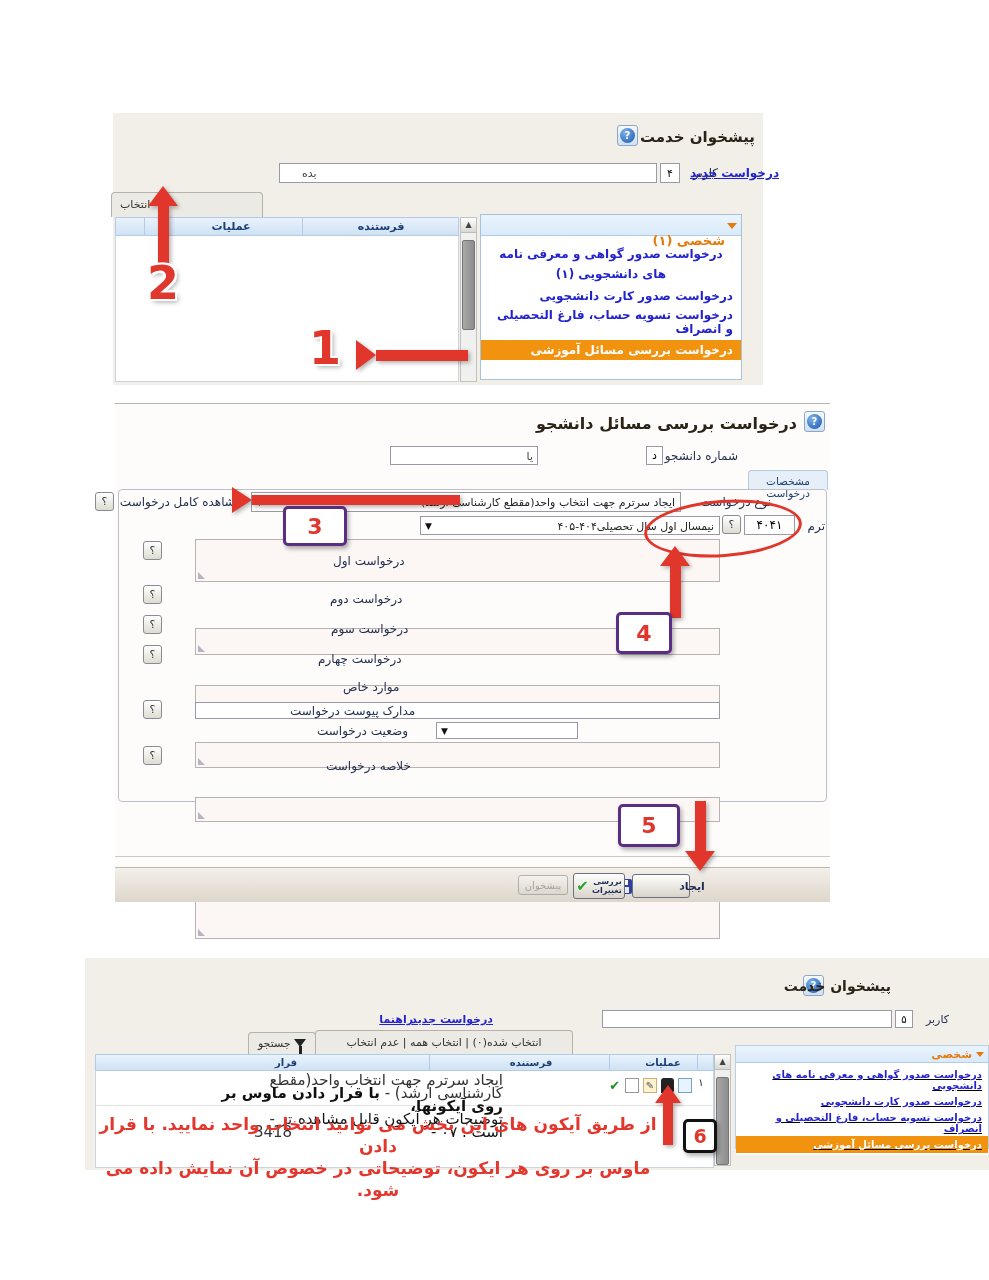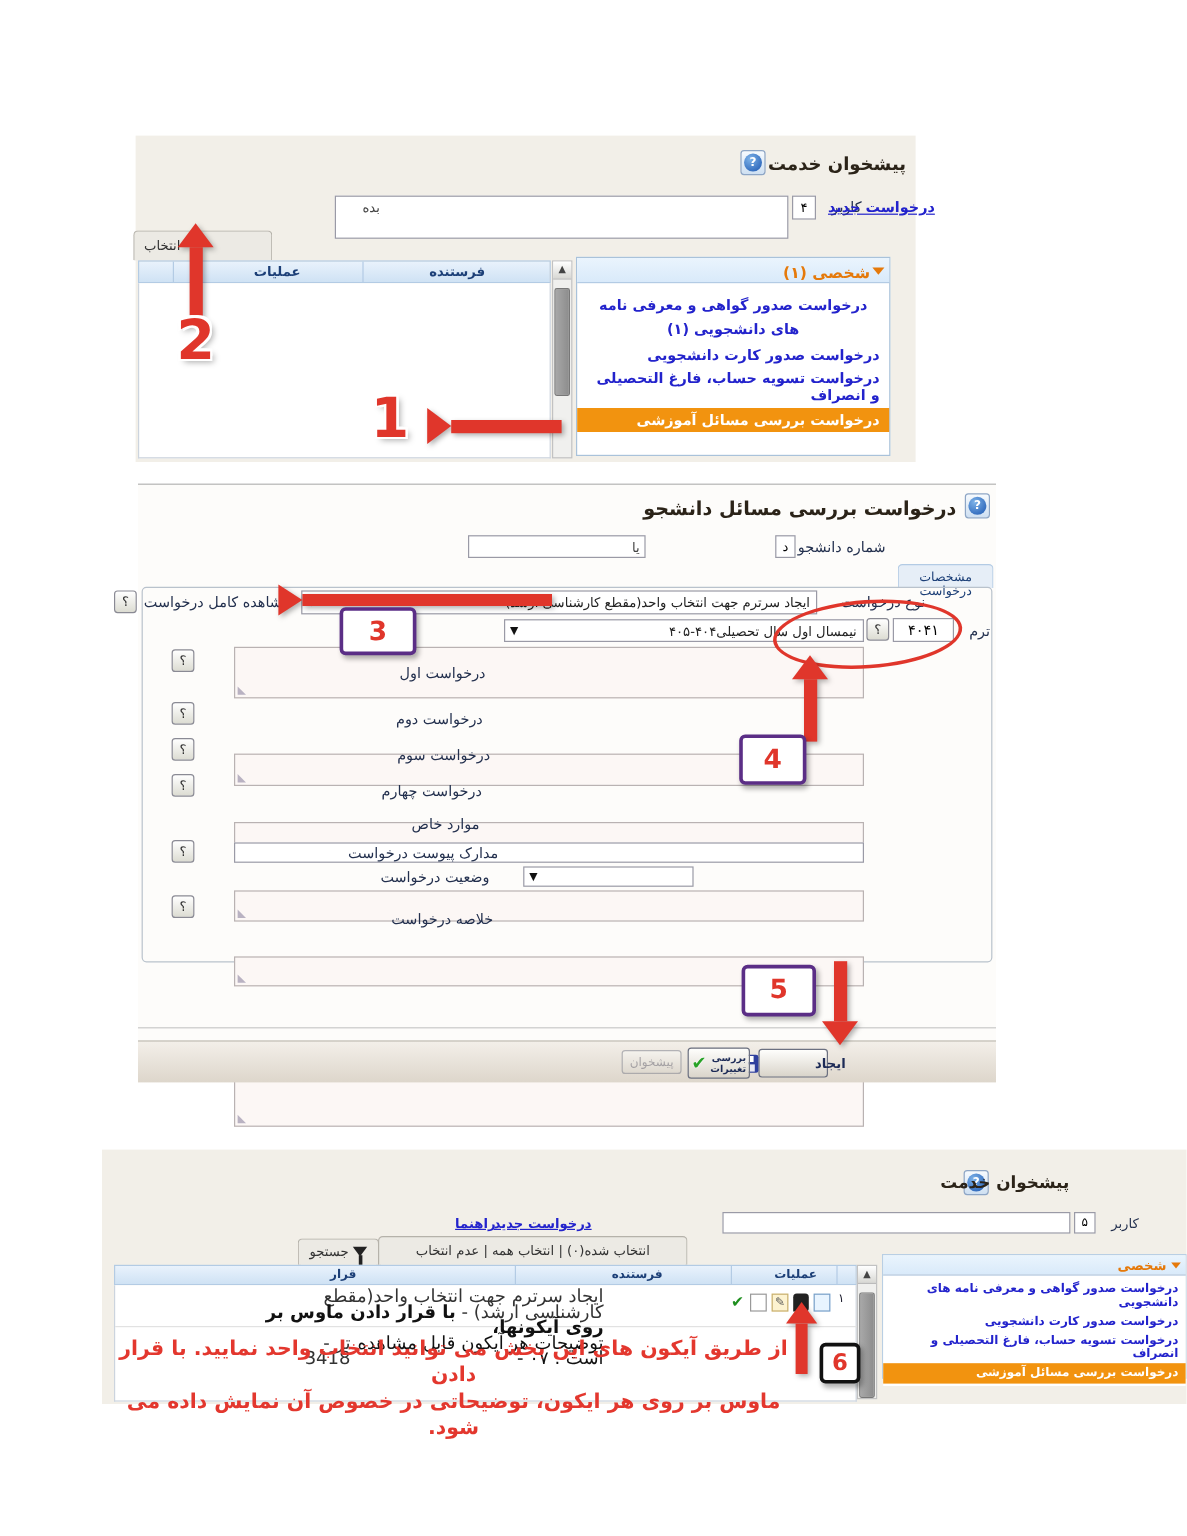--- a/index.html
+++ b/index.html
@@ -58,43 +58,43 @@
 
   <div class="abs beige" style="left:113px;top:113px;width:650px;height:272px;">
 
     <div class="abs ttl" style="right:8px;top:15px;">پیشخوان خدمت</div>
     <div class="abs helpbtn" style="right:125px;top:12px;">
       <div class="helpball">?</div>
     </div>
 
     <div class="abs lbl" style="right:45px;top:53px;">کاربر</div>
     <div class="abs input" style="right:83px;top:50px;width:20px;height:20px;font-size:11px;text-align:center;line-height:19px;">۴</div>
-    <div class="abs input" style="right:106px;top:50px;width:378px;height:36px;">
+    <div class="abs input" style="right:106px;top:50px;width:378px;height:20px;">
       <span class="abs" style="left:22px;top:3px;font-size:11px;color:#444;">بده</span>
     </div>
 
     <div class="abs link" style="left:577px;top:53px;">درخواست جدید</div>
 
-    <div class="abs tab" style="left:-2px;top:79px;width:116px;height:25px;padding:5px 4px 0 8px;overflow:hidden;text-align:left;">انتخاب</div>
+    <div class="abs tab" style="left:-2px;top:79px;width:152px;height:25px;padding:5px 4px 0 8px;overflow:hidden;text-align:left;">انتخاب</div>
 
     <div class="abs thead" style="left:2px;top:104px;width:344px;height:19px;">
       <div class="col" style="left:190px;width:150px;">فرستنده</div>
       <div class="col" style="left:50px;width:130px;">عملیات</div>
       <div class="vline" style="left:186px;"></div>
       <div class="vline" style="left:28px;"></div>
     </div>
     <div class="abs" style="left:2px;top:123px;width:344px;height:146px;background:#fff;border:1px solid #ccd4de;border-top:none;box-sizing:border-box;"></div>
 
     <div class="abs scroll" style="left:347px;top:104px;width:17px;height:165px;">
       <div class="up">▲</div>
       <div class="thumb" style="top:22px;height:88px;"></div>
     </div>
 
     <div class="abs panel" style="right:21px;top:101px;width:262px;height:166px;">
-      <div class="panel-h" style="height:21px;font-size:13px;padding:6px 6px 0 0;box-sizing:border-box;">
+      <div class="panel-h" style="height:21px;font-size:13px;padding:18px 6px 0 0;box-sizing:border-box;">
         <span class="tri-o" style="position:absolute;right:4px;top:8px;"></span>
         <span style="margin-right:10px;">شخصی (۱)</span>
       </div>
       <div class="mitem" style="font-size:12px;text-align:center;padding:8px 6px 2px 6px;line-height:20px;">درخواست صدور گواهی و معرفی نامه های دانشجویی (۱)</div>
       <div class="mitem" style="font-size:12px;text-align:right;padding:3px 8px 2px 6px;">درخواست صدور کارت دانشجویی</div>
       <div class="mitem" style="font-size:12px;text-align:right;padding:3px 8px 2px 6px;">درخواست تسویه حساب، فارغ التحصیلی و انصراف</div>
       <div class="hl" style="font-size:12px;text-align:right;padding:3px 8px;margin-top:2px;">درخواست بررسی مسائل آموزشی</div>
     </div>
 
     <div class="abs arrow arr-u" style="left:35px;top:73px;">
@@ -288,21 +288,21 @@
     <div class="abs scroll" style="left:629px;top:96px;width:17px;height:112px;">
       <div class="up">▲</div>
       <div class="thumb" style="top:22px;height:86px;"></div>
     </div>
 
     <div class="abs panel" style="right:0px;top:87px;width:254px;height:104px;background:transparent;border-color:#b9cfe4;">
       <div class="panel-h" style="height:17px;font-size:11px;padding:2px 6px 0 0;box-sizing:border-box;">
         <span class="tri-o" style="position:absolute;right:4px;top:6px;border-top-width:5px;border-left-width:4px;border-right-width:4px;"></span>
         <span style="margin-right:10px;">شخصی</span>
       </div>
-      <div style="background:#fff;height:92px;">
+      <div style="background:#fff;height:92px;text-decoration:underline;">
         <div class="mitem" style="font-size:10px;text-align:right;padding:6px 6px 2px 4px;">درخواست صدور گواهی و معرفی نامه های دانشجویی</div>
         <div class="mitem" style="font-size:10px;text-align:right;padding:3px 6px 2px 4px;">درخواست صدور کارت دانشجویی</div>
         <div class="mitem" style="font-size:10px;text-align:right;padding:3px 6px 2px 4px;">درخواست تسویه حساب، فارغ التحصیلی و انصراف</div>
         <div class="hl" style="font-size:10px;text-align:right;padding:3px 6px;">درخواست بررسی مسائل آموزشی</div>
       </div>
     </div>
 
     <div class="abs arrow arr-u" style="left:570px;top:127px;">
       <div class="hd" style="border-bottom-width:18px;border-left-width:13px;border-right-width:13px;"></div>
       <div class="bd" style="height:42px;width:10px;"></div>

